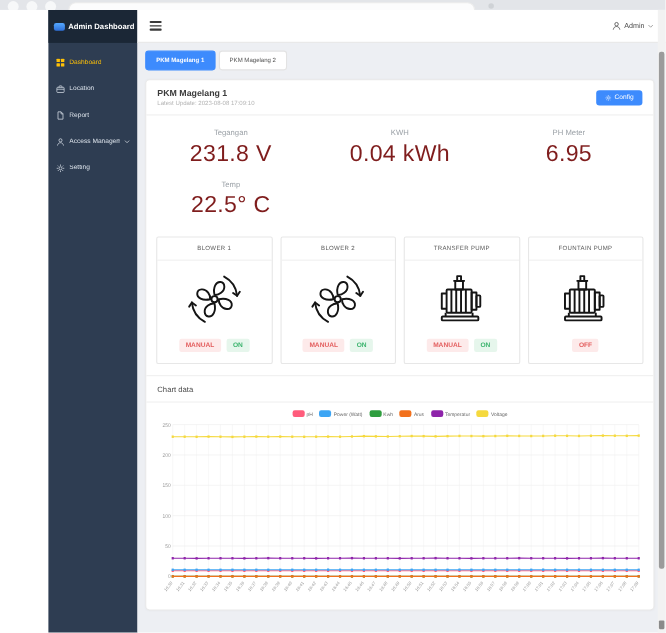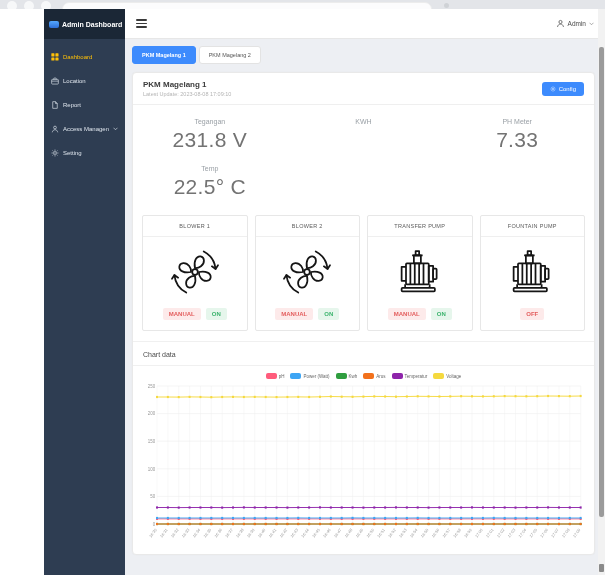--- a/index.html
+++ b/index.html
@@ -36,21 +36,21 @@
   .tab.active{background:#3d8bfd;border-color:#3d8bfd;color:#fff;font-weight:bold;}
   .card{background:#fff;border:1px solid #e9e9e9;border-radius:4px;box-shadow:0 0 2px rgba(0,0,0,.03);}
   .card-header{display:flex;justify-content:space-between;align-items:center;padding:7px 10px;border-bottom:1px solid #efefef;}
   .panel-title{font-size:8px;font-weight:bold;color:#3c3c3c;}
   .panel-sub{font-size:5.5px;color:#b4b4b4;margin-top:2px;}
   .config-btn{background:#3d8bfd;color:#fff;font-size:6px;padding:4px 8px;border-radius:3px;border:none;display:flex;gap:3px;align-items:center;cursor:pointer;font-family:inherit;}
   .config-btn svg{width:6px;height:6px;display:block;}
   .metrics{display:grid;grid-template-columns:1fr 1fr 1fr;padding:4px 0 8px;}
   .metric{text-align:center;padding:9px 0 4px;}
   .metric-label{font-size:7px;color:#9aa0a6;margin-bottom:3px;}
-  .metric-value{font-size:21px;font-weight:300;color:#737373;letter-spacing:.3px;}
+  .metric-value{font-size:21px;font-weight:300;color:#7f1d1d;letter-spacing:.3px;}
   .devices{display:flex;gap:7px;padding:4px 9px 10px;}
   .device-card{flex:1;border:1px solid #e7e7e7;border-radius:2px;text-align:center;background:#fff;}
   .device-title{font-size:5.5px;color:#5a5a5a;padding:7px 0;border-bottom:1px solid #efefef;letter-spacing:.3px;}
   .device-icon svg{width:56px;height:56px;margin:7px auto 0;display:block;}
   .device-badges{display:flex;justify-content:center;gap:5px;padding:8px 0 10px;}
   .badge{font-size:6px;padding:3px 6px;border-radius:2px;font-weight:bold;cursor:pointer;}
   .badge.danger{background:#fdeaea;color:#e35d5d;}
   .badge.success{background:#e6f6ec;color:#3cb46e;}
   .chart-title-row{border-top:1px solid #f0f0f0;padding:9px 10px 7px;font-size:7px;color:#4a4a4a;}
   .chart-wrap{border-top:1px solid #f0f0f0;padding:5px 8px 3px;}
@@ -181,24 +181,25 @@
           </button>
         </div>
 
         <div class="metrics" id="metrics">
             <div class="metric">
               <div class="metric-label">Tegangan</div>
               <div class="metric-value">231.8 V</div>
             </div>
             <div class="metric">
               <div class="metric-label">KWH</div>
+              <div class="metric-value">0.04 kWh</div>
             </div>
             <div class="metric">
               <div class="metric-label">PH Meter</div>
-              <div class="metric-value">7.33</div>
+              <div class="metric-value">6.95</div>
             </div>
             <div class="metric">
               <div class="metric-label">Temp</div>
               <div class="metric-value">22.5° C</div>
             </div>
           </div>
 
         <div class="devices" id="devices">
             <div class="device-card">
               <div class="device-title">BLOWER 1</div>

